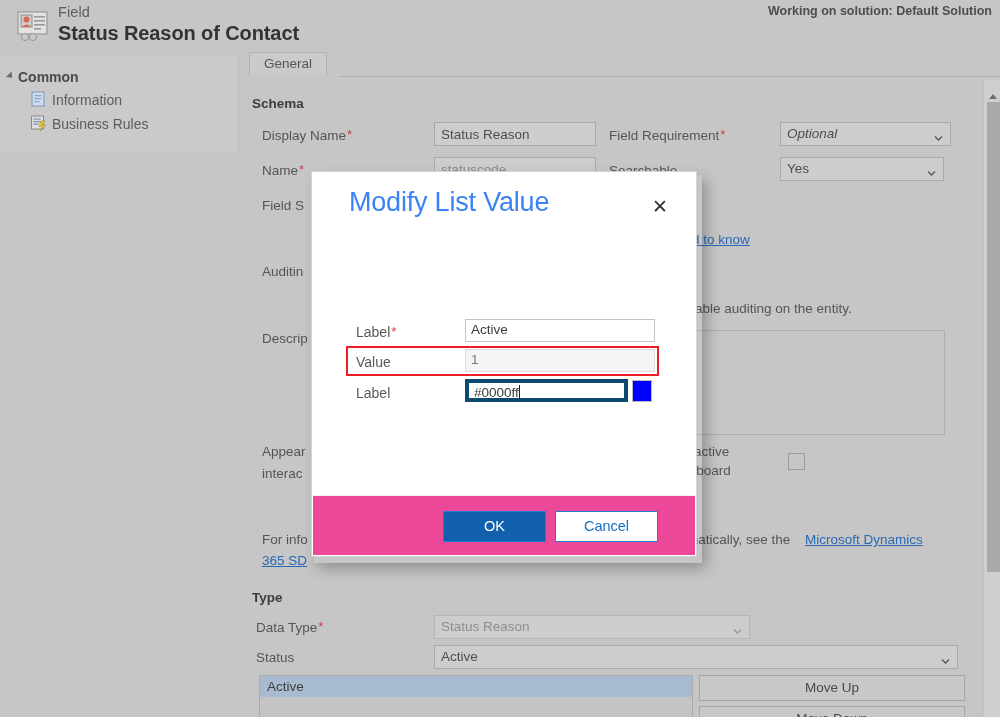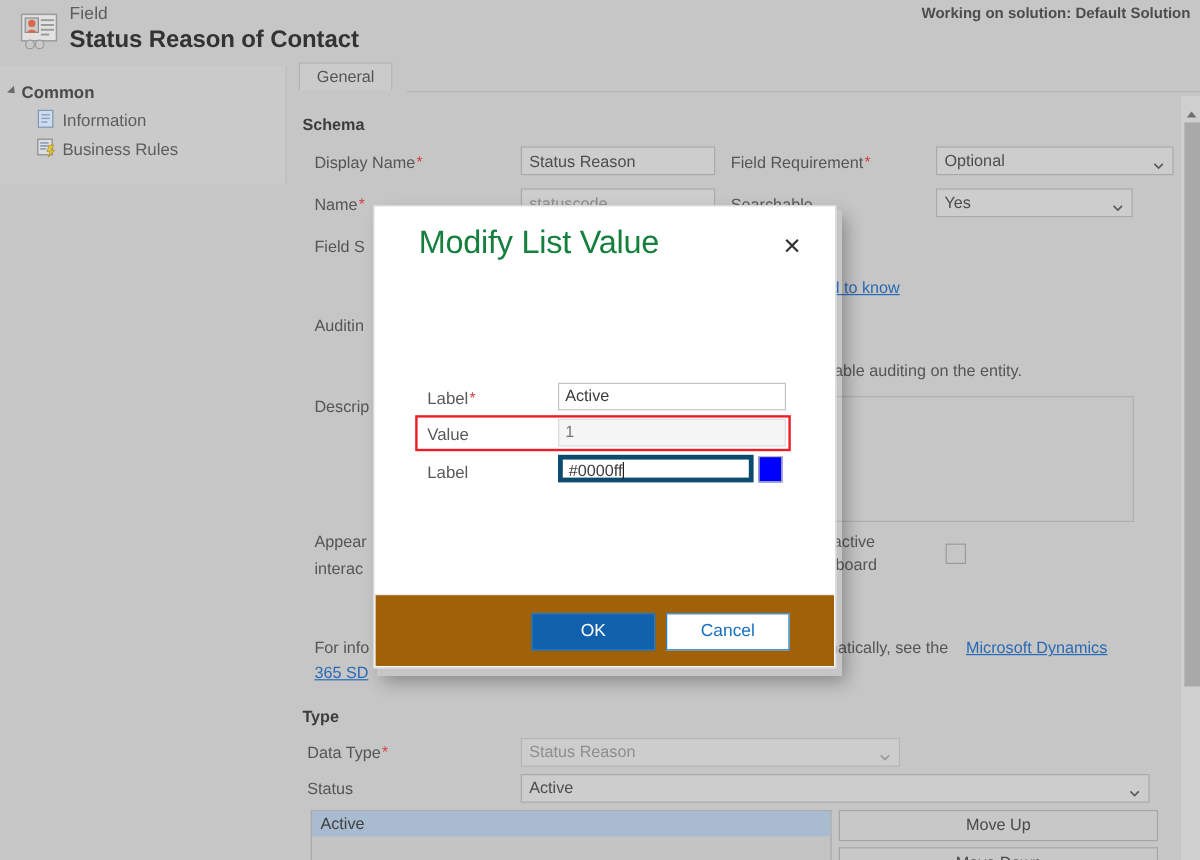--- a/index.html
+++ b/index.html
@@ -170,21 +170,21 @@
     pointer-events: none;
   }
   .modal {
     position: absolute; left: 311px; top: 171px;
     width: 386px; height: 386px;
     background: #ffffff;
     border: 1px solid #d4d4d4;
   }
   .modal-title {
     position: absolute; left: 37px; top: 15px;
-    font-size: 27px; color: #15803d; font-weight: normal;
+    font-size: 27px; color: #3b82f6; font-weight: normal;
     letter-spacing: -.2px;
   }
   .modal-sub {
     position: absolute; left: 37px; top: 55px;
     font-size: 15px; color: #5a5a5a;
   }
   .modal-close {
     position: absolute; right: 26px; top: 25px;
     width: 20px; height: 20px;
     font-size: 19px; line-height: 18px; color: #333;
@@ -212,21 +212,21 @@
   .swatch {
     position: absolute; width: 20px; height: 22px;
     background: #0000ff; border: 1px solid #b9b9b9;
   }
   .redbox {
     position: absolute;
     border: 2px solid #ee1c25;
   }
   .modal-footer {
     position: absolute; left: 1px; right: 1px; bottom: 1px; height: 60px;
-    background: #a16207;
+    background: #ec4899;
     border-top: 1px solid #eeeeee;
   }
   .btn-ok {
     position: absolute; left: 130px; top: 15px;
     width: 103px; height: 31px;
     background: #1160ab; border: 1px solid #1b7fd4;
     color: #fff; font-size: 14.5px; text-align: center; line-height: 29px;
     cursor: pointer;
   }
   .btn-cancel {
@@ -311,21 +311,21 @@
       <div class="inp dim" style="left:194px; top:79px; width:162px;">statuscode</div>
 
       <div class="lbl" style="left:22px; top:120px;">Field S</div>
       <div class="lbl" style="left:22px; top:186px;">Auditin</div>
       <div class="lbl" style="left:22px; top:253px;">Descrip</div>
 
       <div class="lbl" style="left:22px; top:366px;">Appear</div>
       <div class="lbl" style="left:22px; top:388px;">interac</div>
 
       <div class="lbl" style="left:369px; top:50px;"><span>Field Requirement</span><span class="req">*</span></div>
-      <div class="sel" style="left:540px; top:44px; width:198px;">
+      <div class="sel" style="left:540px; top:44px; width:171px;font-style:italic;">
         <span>Optional</span>
         <span class="chev">
           <svg viewBox="0 0 9 9" width="9" height="9">
               <path d="M1 2.5 L4.5 6 L8 2.5" stroke="#5a5a5a" stroke-width="1.4" fill="none"></path>
             </svg>
         </span>
       </div>
 
       <div class="lbl" style="left:369px; top:85px;">Searchable</div>
       <div class="sel" style="left:540px; top:79px; width:164px;">

